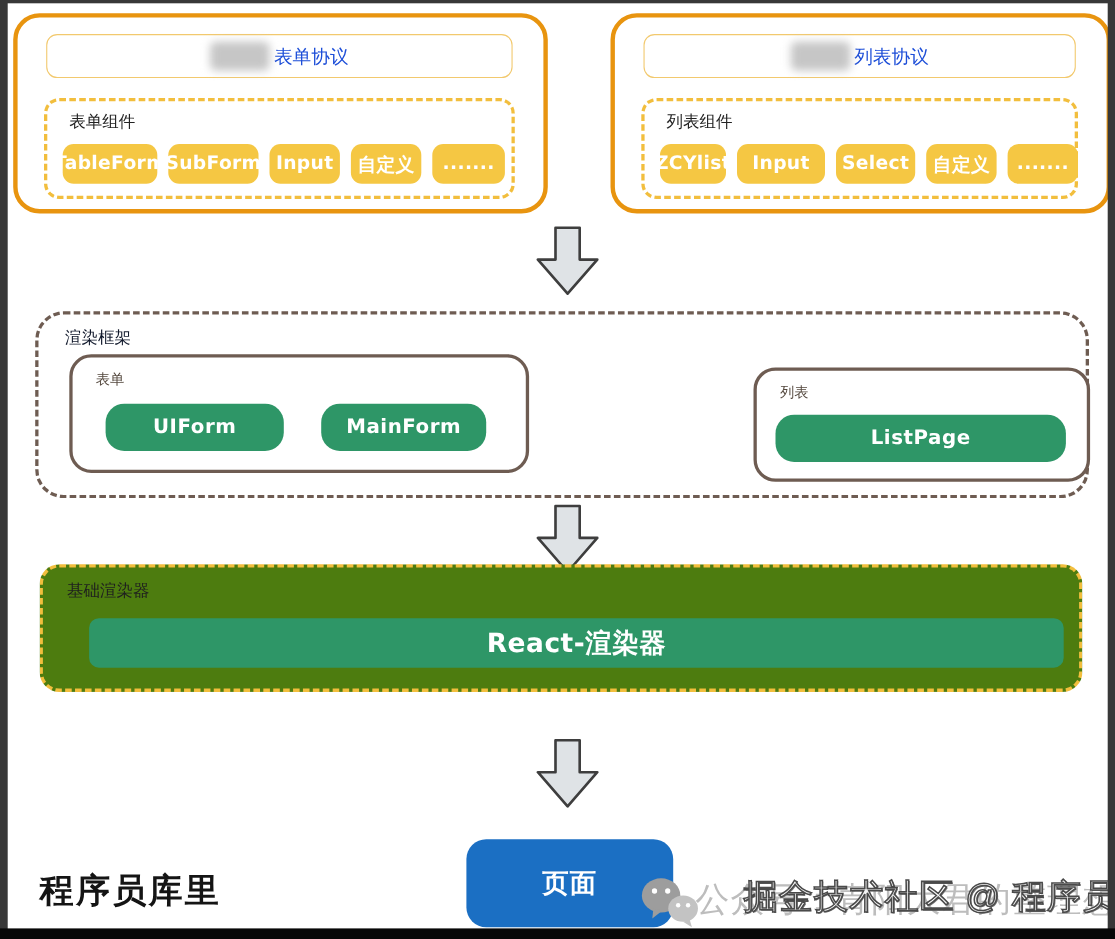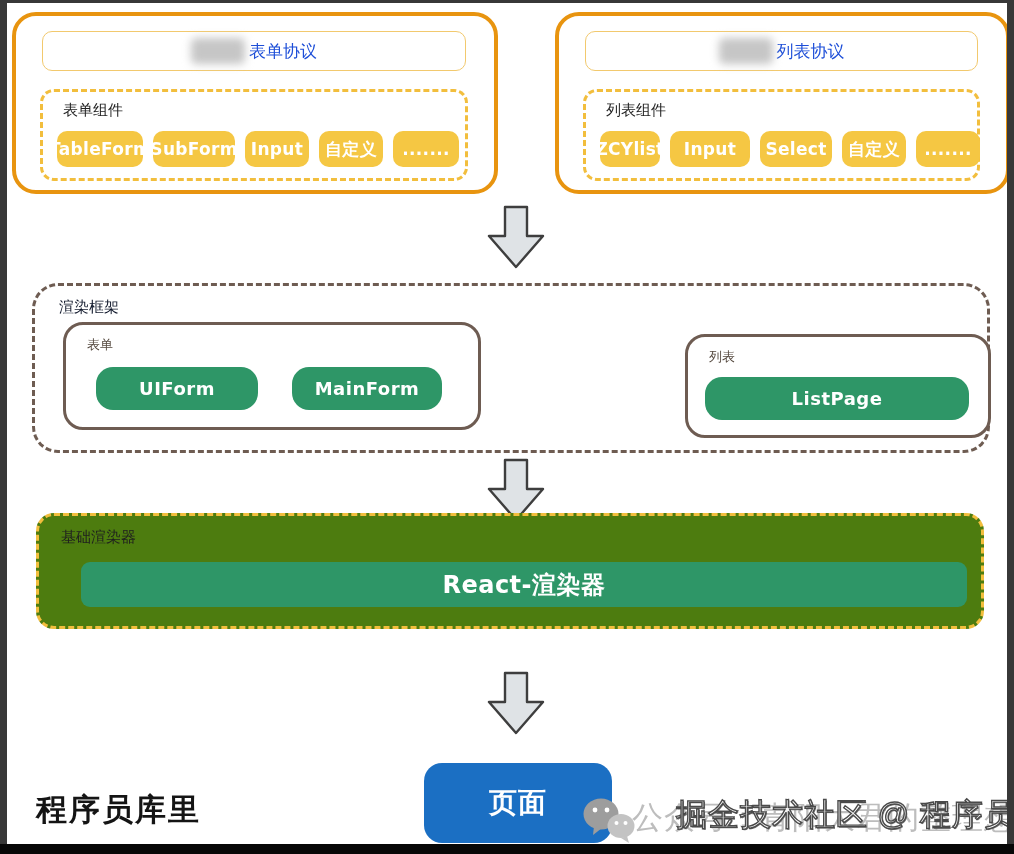--- a/index.html
+++ b/index.html
@@ -75,21 +75,21 @@
     position:absolute;left:26px;top:46px;width:886px;height:45px;border-radius:9px;
     background:#2E9667;display:flex;align-items:center;justify-content:center;
     color:#fff;font-weight:700;font-size:24px;
     font-family:"DejaVu Sans",sans-serif;letter-spacing:.5px;margin-left:16px;
   }
 
   
   .page-btn{
     left:424px;top:763px;width:188px;height:80px;border-radius:18px;
     background:#1B6FC3;display:flex;align-items:center;justify-content:center;
-    color:#fff;font-size:28px;font-weight:700;letter-spacing:1px;z-index:5;text-align:center;
+    color:#fff;font-size:24px;font-weight:700;letter-spacing:1px;z-index:5;text-align:center;
   }
   .caption{
     left:36px;top:789px;font-size:31px;font-weight:700;color:#141414;
     letter-spacing:2px;z-index:5;
   }
   .wm-gray{
     left:632px;top:797px;font-size:31px;color:#bdbdbd;white-space:nowrap;
     letter-spacing:1px;z-index:6;
   }
   .wm-outline{

